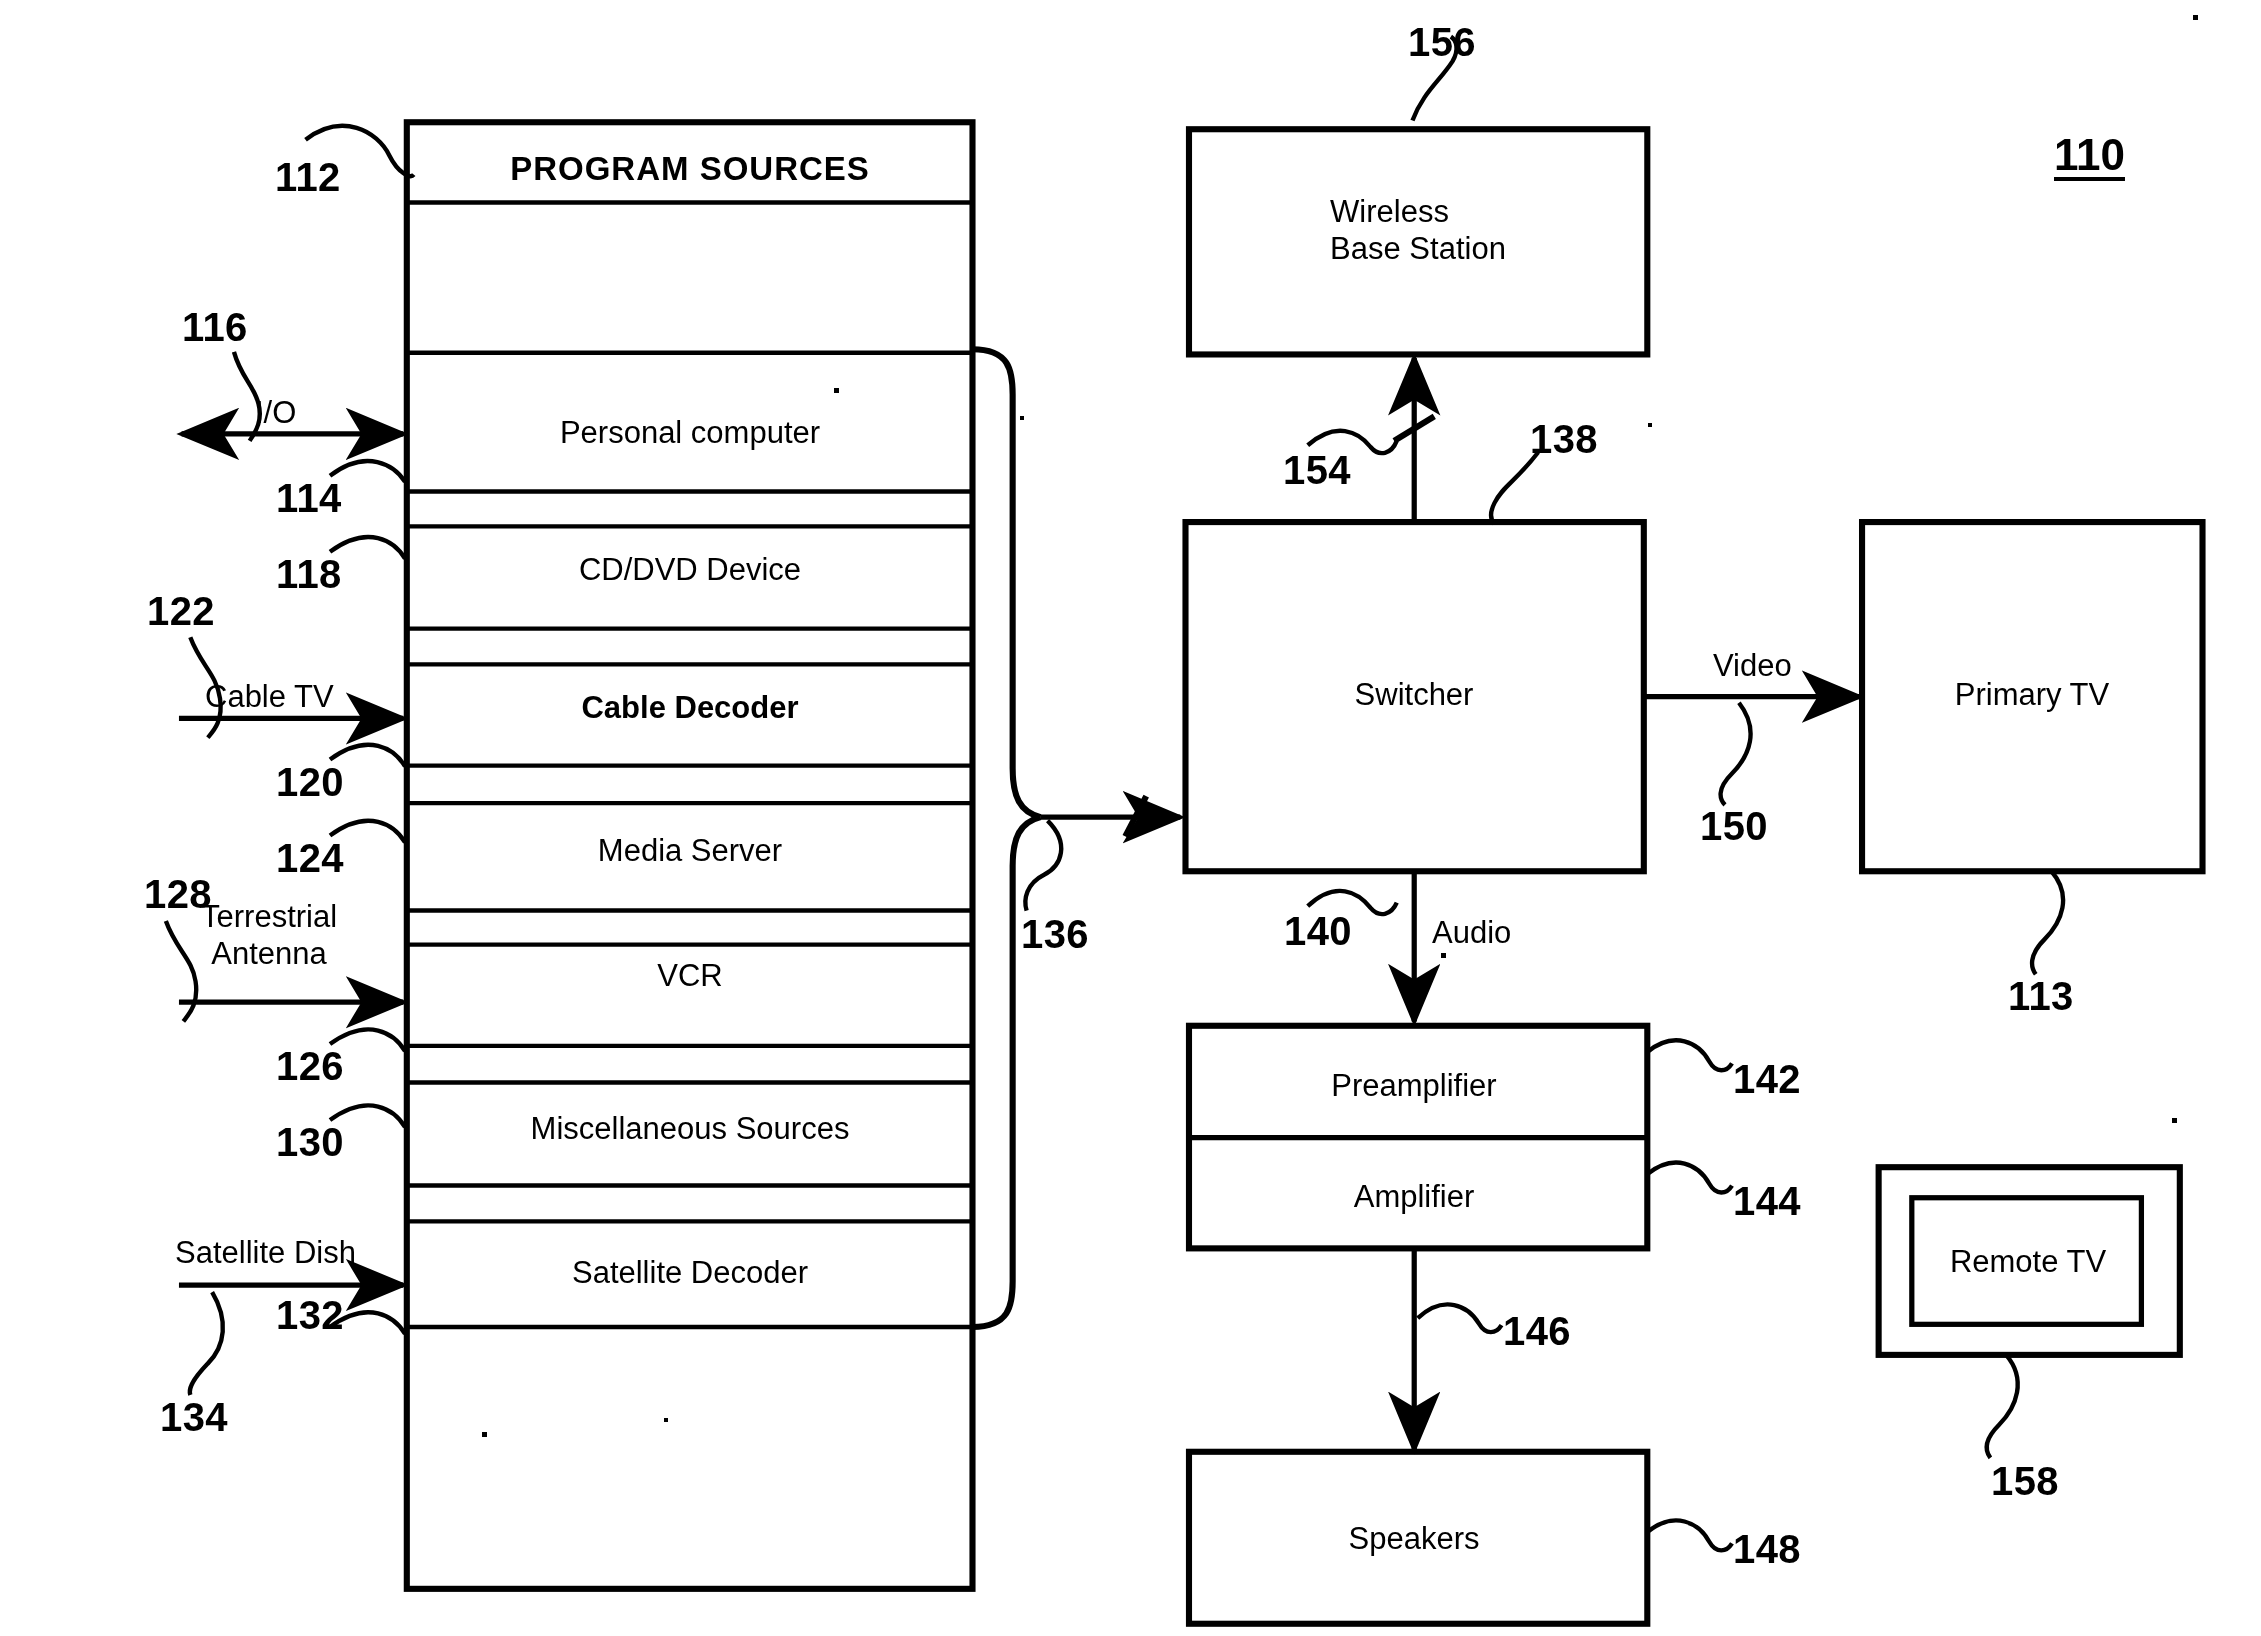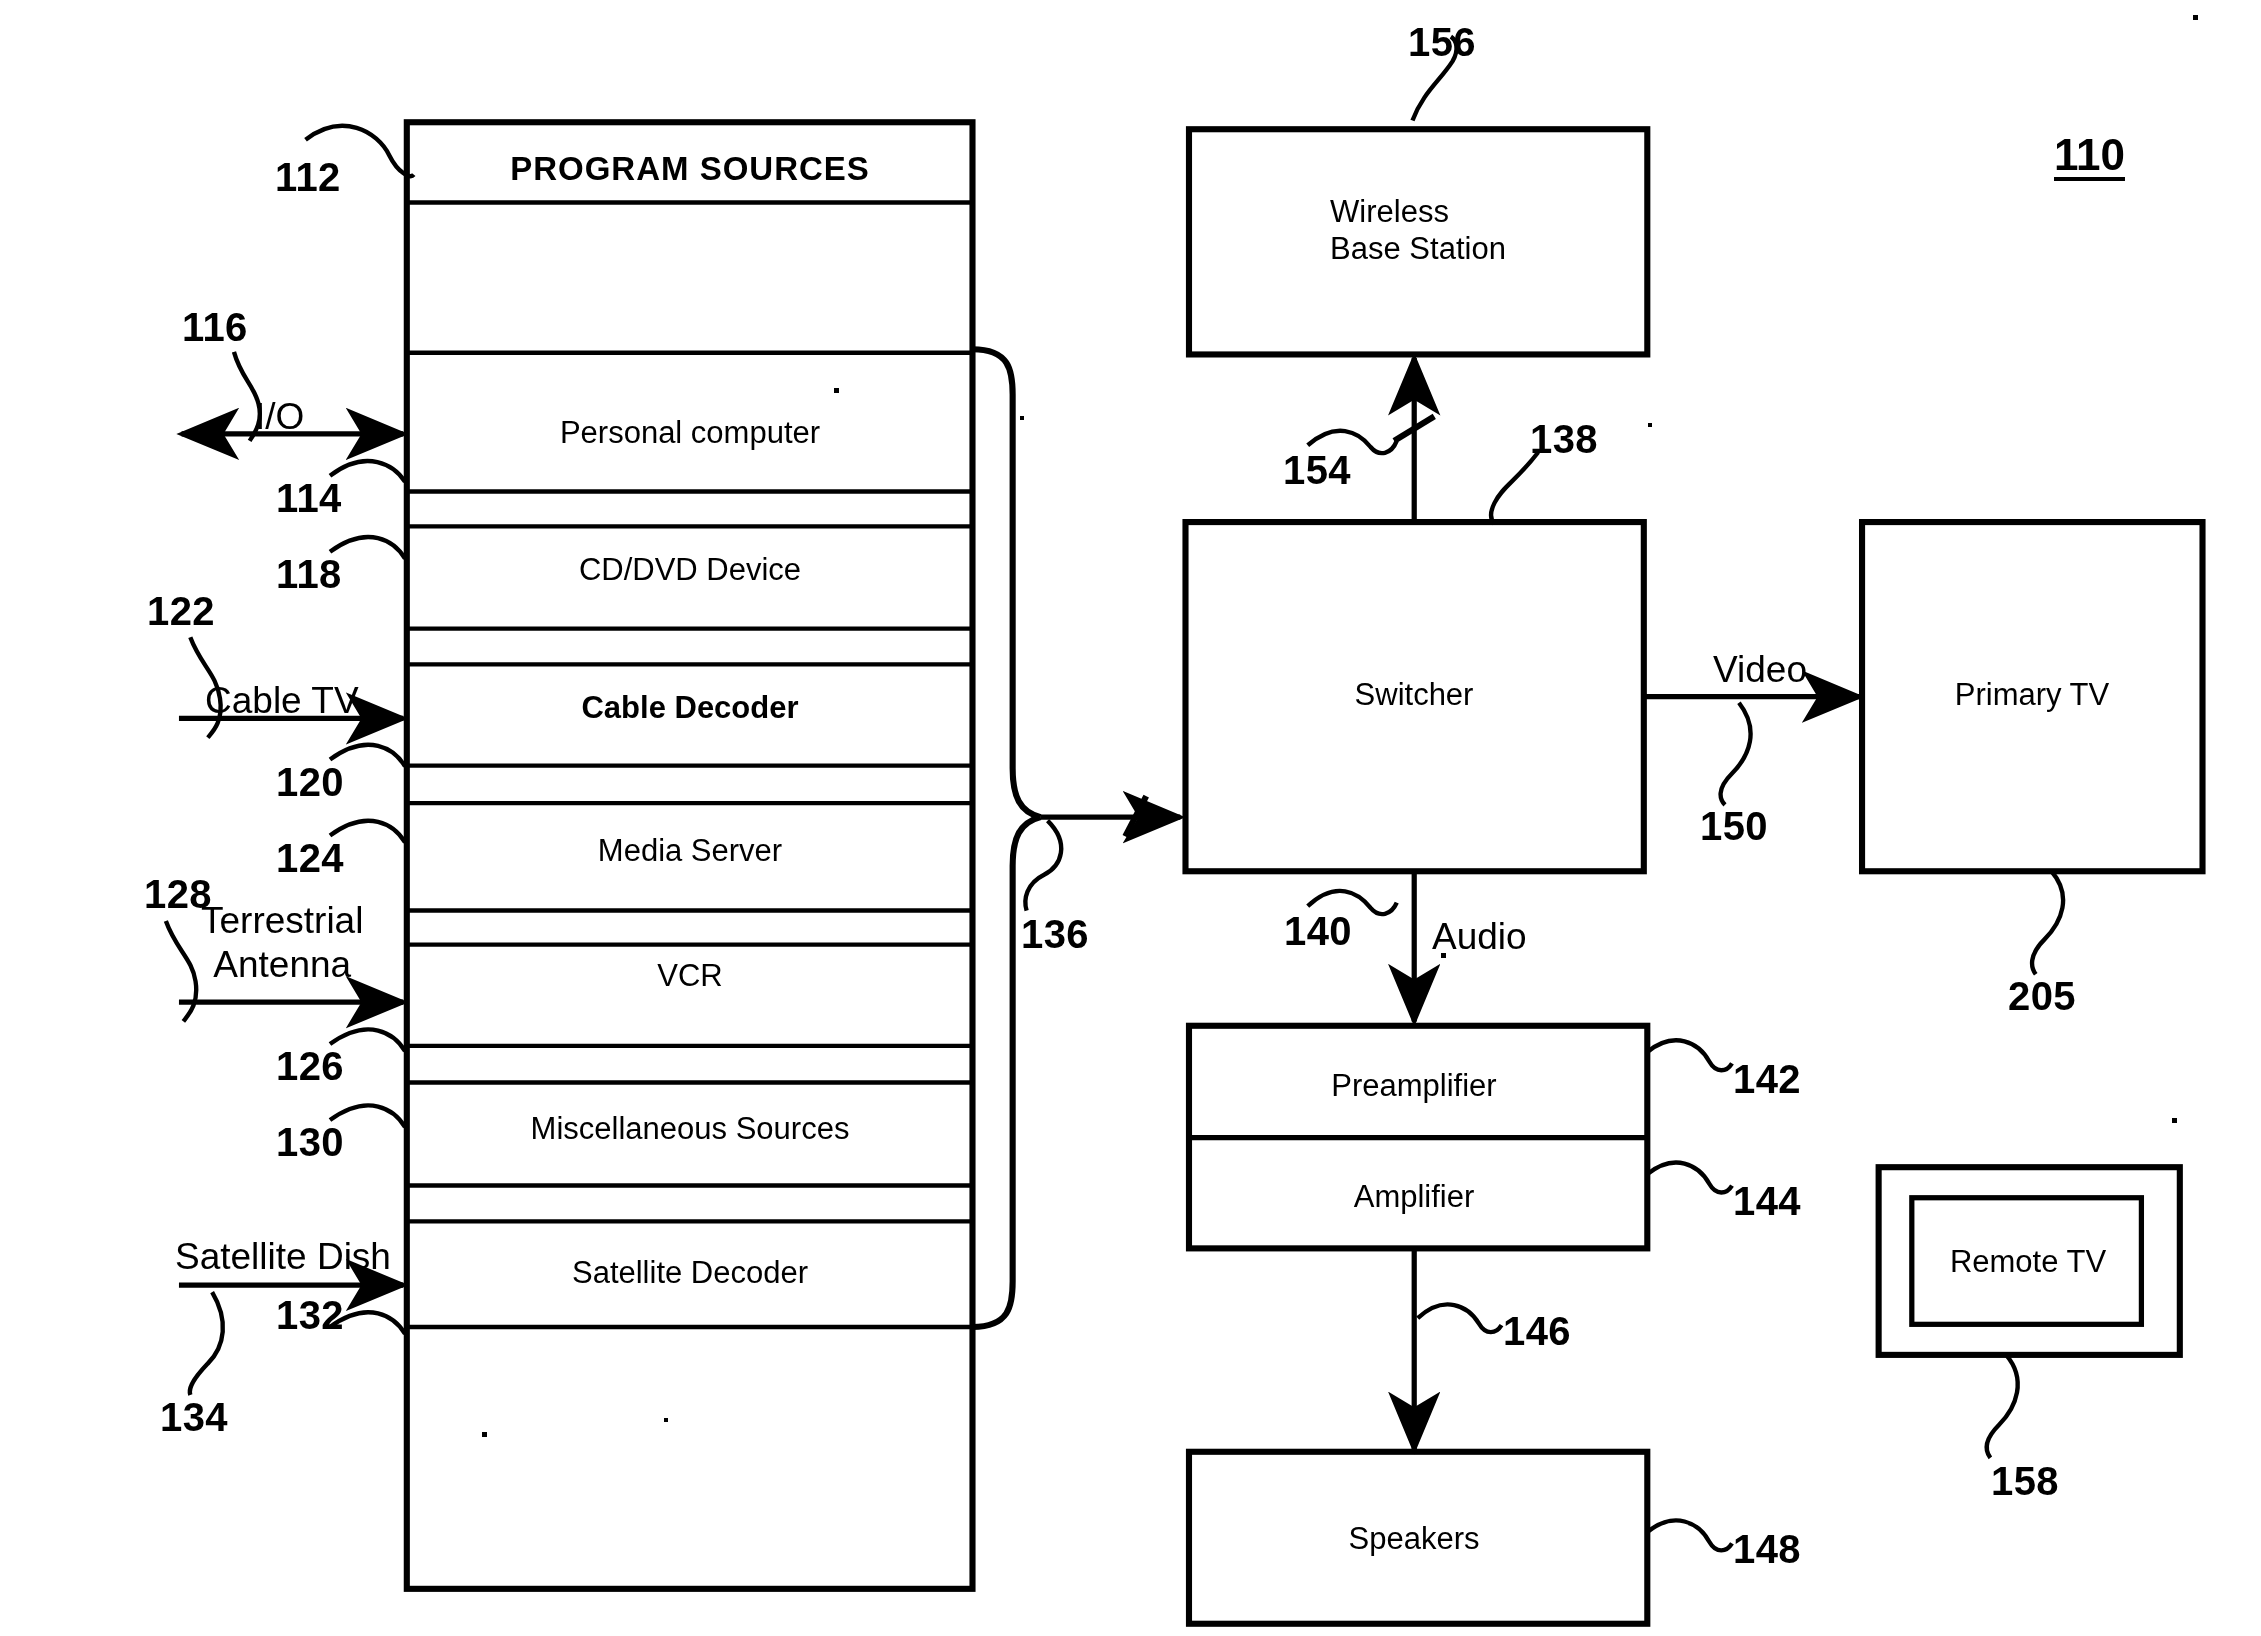--- a/index.html
+++ b/index.html
@@ -43,21 +43,21 @@
     text-align: center;
   }
   
   .refnum {
     font-size: 40px;
     font-weight: bold;
     letter-spacing: 0.4px;
   }
   
   .edge-label {
-    font-size: 37px;
+    font-size: 31px;
   }
   .fig-id {
     font-size: 44px;
     font-weight: bold;
     text-decoration: underline;
     text-underline-offset: 7px;
   }
   .ctr { transform: translateX(-50%); }
 </style>
 </head>
@@ -219,21 +219,21 @@
 
   <div class="lbl box-title ctr" style="left:1414px; top:677px;">Switcher</div>
   <div class="lbl refnum" style="left:1530px; top:416px;">138</div>
 
   <div class="lbl refnum" style="left:1283px; top:447px;">154</div>
 
   <div class="lbl edge-label" style="left:1713px; top:648px;">Video</div>
   <div class="lbl refnum" style="left:1700px; top:803px;">150</div>
 
   <div class="lbl box-title ctr" style="left:2032px; top:677px;">Primary TV</div>
-  <div class="lbl refnum" style="left:2008px; top:973px;">205</div>
+  <div class="lbl refnum" style="left:2008px; top:973px;">113</div>
 
   <div class="lbl edge-label" style="left:1432px; top:915px;">Audio</div>
   <div class="lbl refnum" style="left:1284px; top:908px;">140</div>
 
   <div class="lbl box-title ctr" style="left:1414px; top:1068px;">Preamplifier</div>
   <div class="lbl refnum" style="left:1733px; top:1056px;">142</div>
 
   <div class="lbl box-title ctr" style="left:1414px; top:1179px;">Amplifier</div>
   <div class="lbl refnum" style="left:1733px; top:1178px;">144</div>
 

